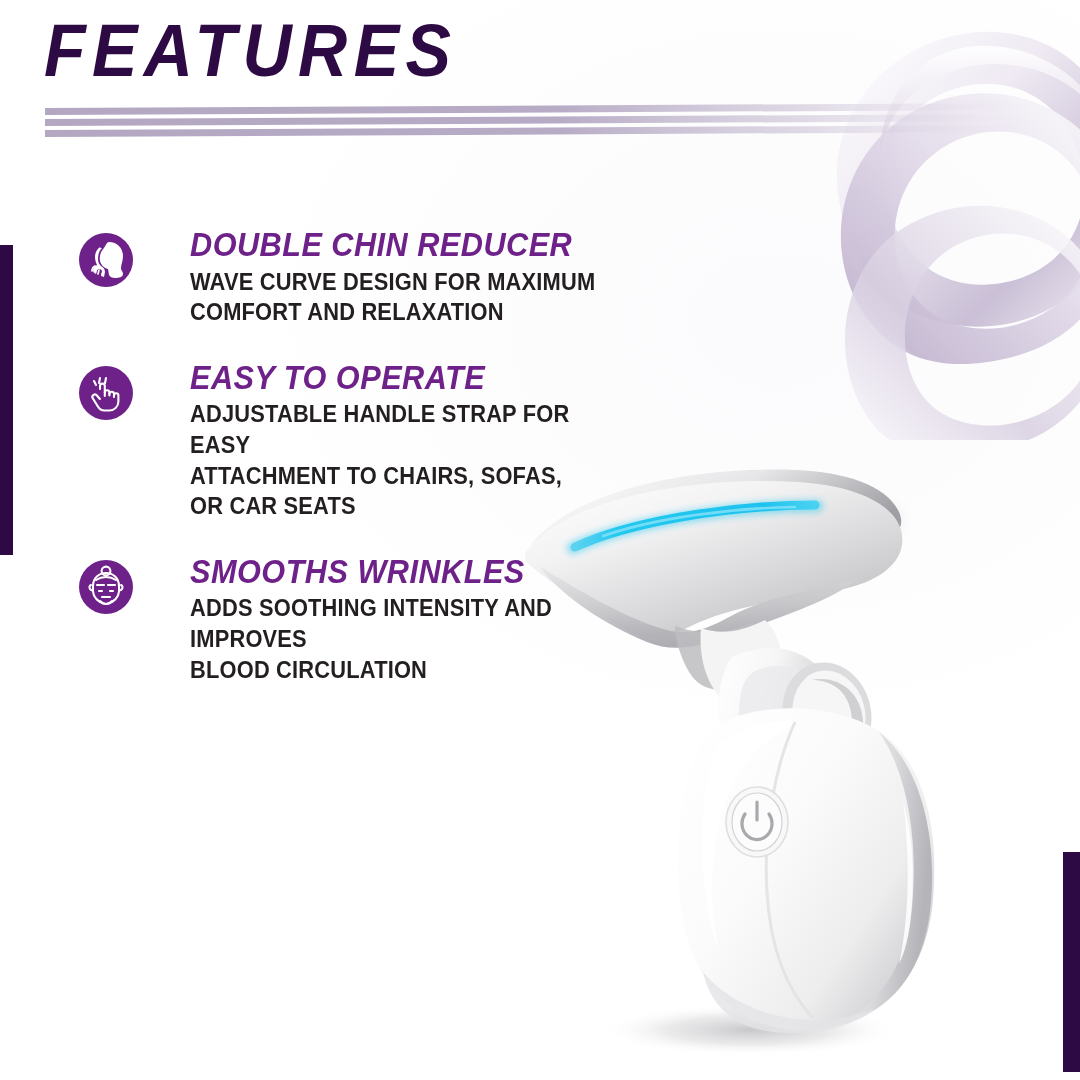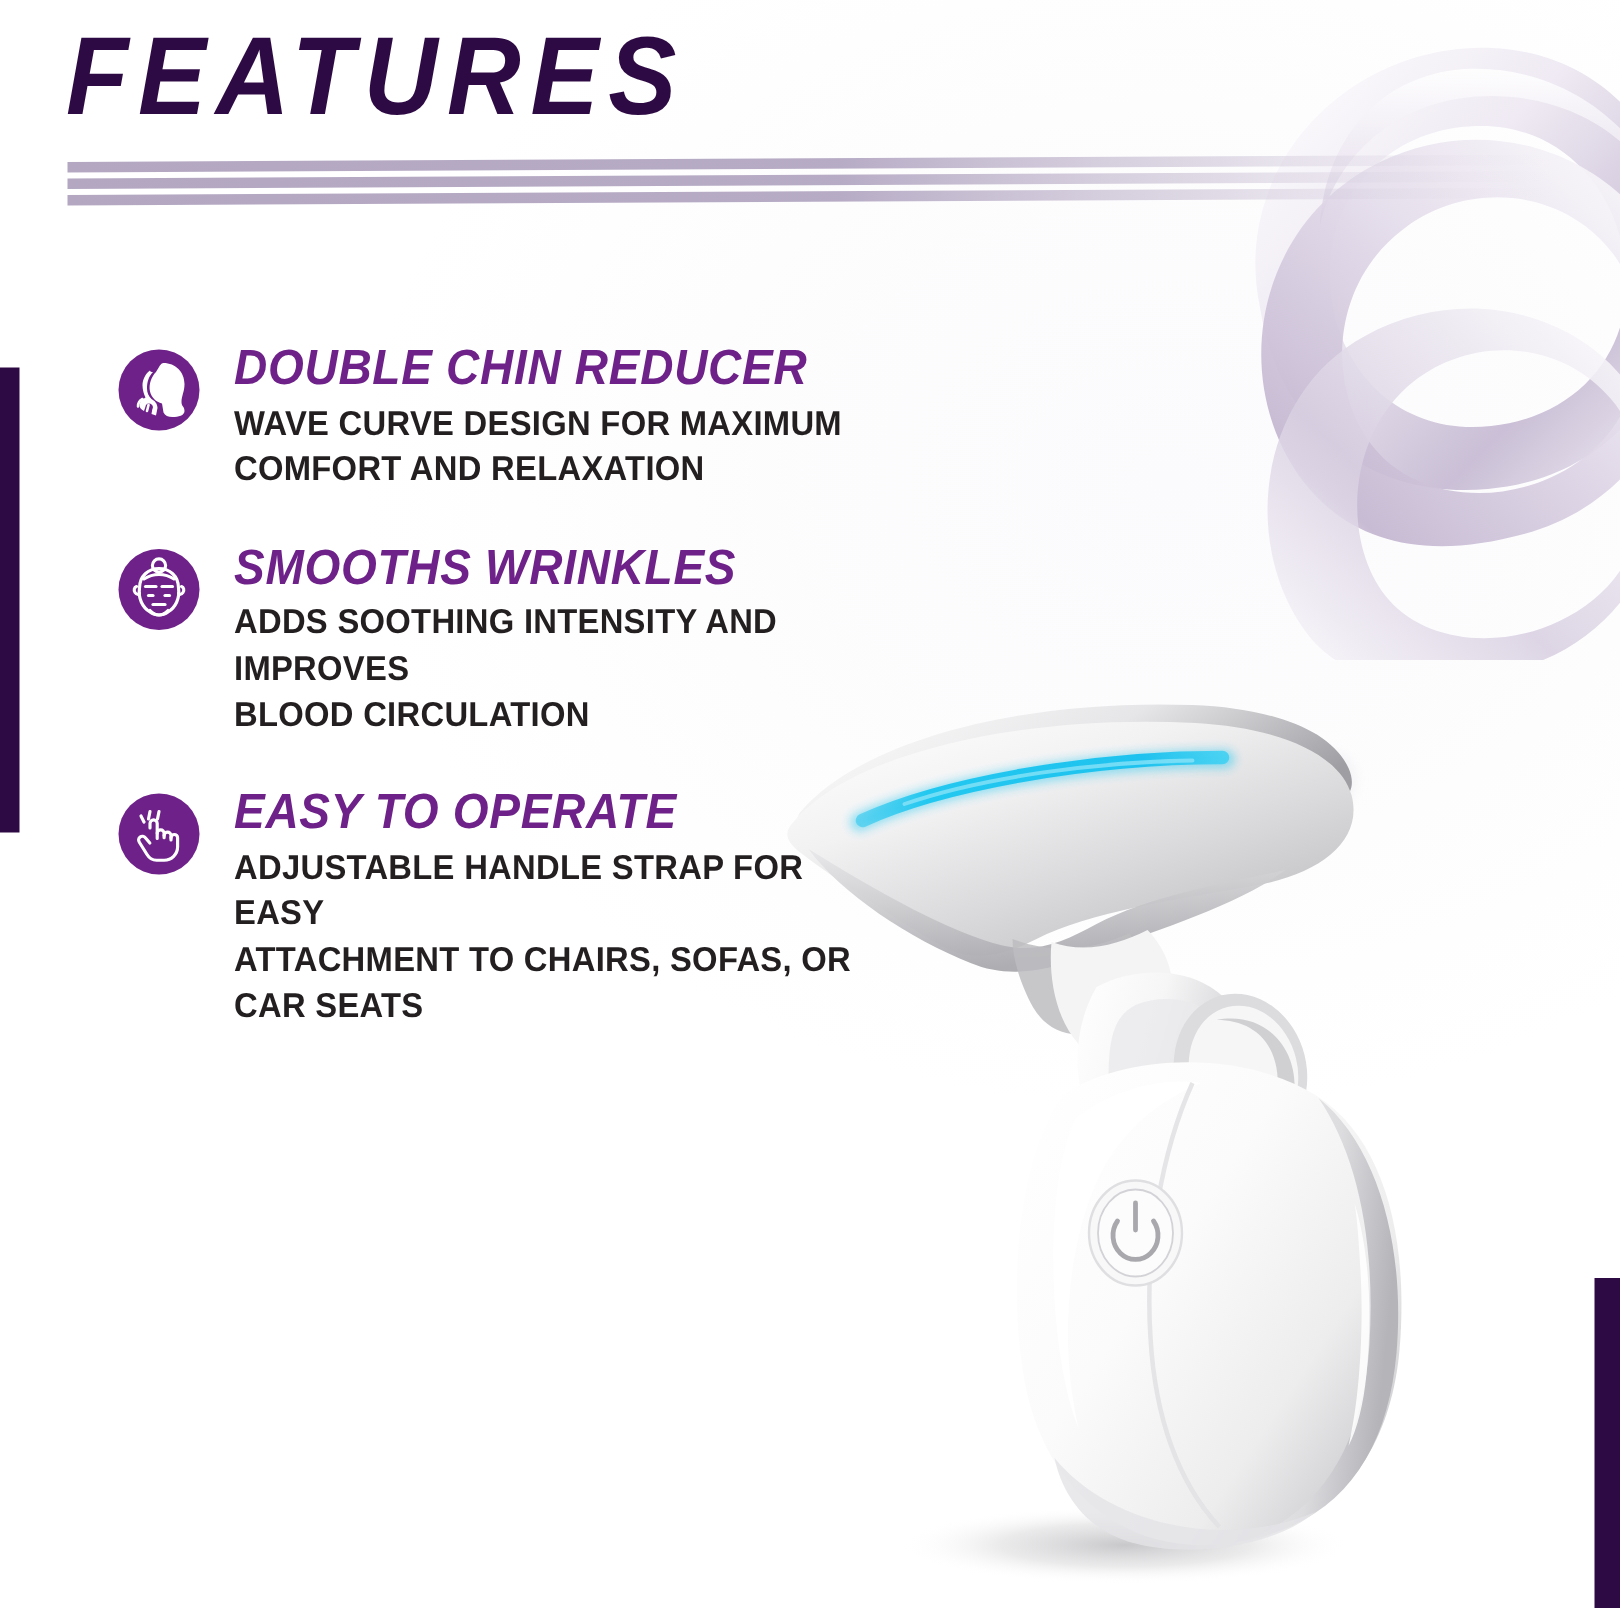--- a/index.html
+++ b/index.html
@@ -97,21 +97,21 @@
   }
   .feature-icon {
     position: absolute;
     left: 78px;
     top: 6px;
     width: 56px;
     height: 56px;
     flex: 0 0 56px;
   }
   .feature-text {
-    margin-left: 78px;
+    margin-left: 112px;
     padding-top: 2px;
   }
   .feature-heading {
     font-family: "Liberation Sans Narrow", "Liberation Sans", sans-serif;
     font-size: 33px;
     font-weight: bold;
     font-style: italic;
     color: #6E2189;
     letter-spacing: 0.5px;
     line-height: 1.05;
@@ -343,20 +343,40 @@
         <g fill="none" stroke="#ffffff" stroke-width="1.7" stroke-linecap="round">
           <path d="M17 34c-2 1-3 3-3 5"></path>
           <path d="M21 38l-1 4"></path>
           <path d="M25 39l-1 4"></path>
         </g>
       </svg>
       <div class="feature-text">
         <div class="feature-heading">DOUBLE CHIN REDUCER</div>
         <div class="feature-body">WAVE CURVE DESIGN FOR MAXIMUM
 COMFORT AND RELAXATION</div>
+      </div>
+    </div>
+
+    <div class="feature-row">
+      <svg class="feature-icon" viewBox="0 0 56 56">
+        <circle cx="28" cy="28" r="27" fill="#6E2189"></circle>
+        <g fill="none" stroke="#ffffff" stroke-width="2.1" stroke-linecap="round" stroke-linejoin="round">
+          <path d="M22 13l-1 5"></path>
+          <path d="M16 16l2 4"></path>
+          <path d="M28 13l-1 5"></path>
+          <path d="M22 24v-3a2.4 2.4 0 0 1 4.8 0v10"></path>
+          <path d="M26.8 27.5a2.3 2.3 0 0 1 4.6 0v3"></path>
+          <path d="M31.4 29a2.3 2.3 0 0 1 4.6 0v3"></path>
+          <path d="M36 30.5a2.2 2.2 0 0 1 4.4 0v6c0 5-4 9-9 9h-5c-3 0-5-1.5-6.5-4l-5-8a2.5 2.5 0 0 1 4-3l3 3.5"></path>
+        </g>
+      </svg>
+      <div class="feature-text">
+        <div class="feature-heading">EASY TO OPERATE</div>
+        <div class="feature-body">ADJUSTABLE HANDLE STRAP FOR EASY
+ATTACHMENT TO CHAIRS, SOFAS, OR CAR SEATS</div>
       </div>
     </div>
 
     <div class="feature-row">
       <svg class="feature-icon" viewBox="0 0 56 56">
         <circle cx="28" cy="28" r="27" fill="#6E2189"></circle>
         <g fill="none" stroke="#ffffff" stroke-width="2.1" stroke-linecap="round" stroke-linejoin="round">
           <circle cx="28" cy="12" r="4.4"></circle>
           <path d="M15 27c0-8 6-13 13-13s13 5 13 13"></path>
           <path d="M15 27c-1 7 2 13 7 16 2 1.5 4 2 6 2s4-.5 6-2c5-3 8-9 7-16"></path>
@@ -371,35 +391,15 @@
           <path d="M18 21c3-2 6-3 10-3s7 1 10 3"></path>
         </g>
       </svg>
       <div class="feature-text">
         <div class="feature-heading">SMOOTHS WRINKLES</div>
         <div class="feature-body">ADDS SOOTHING INTENSITY AND IMPROVES
 BLOOD CIRCULATION</div>
       </div>
     </div>
 
-    <div class="feature-row">
-      <svg class="feature-icon" viewBox="0 0 56 56">
-        <circle cx="28" cy="28" r="27" fill="#6E2189"></circle>
-        <g fill="none" stroke="#ffffff" stroke-width="2.1" stroke-linecap="round" stroke-linejoin="round">
-          <path d="M22 13l-1 5"></path>
-          <path d="M16 16l2 4"></path>
-          <path d="M28 13l-1 5"></path>
-          <path d="M22 24v-3a2.4 2.4 0 0 1 4.8 0v10"></path>
-          <path d="M26.8 27.5a2.3 2.3 0 0 1 4.6 0v3"></path>
-          <path d="M31.4 29a2.3 2.3 0 0 1 4.6 0v3"></path>
-          <path d="M36 30.5a2.2 2.2 0 0 1 4.4 0v6c0 5-4 9-9 9h-5c-3 0-5-1.5-6.5-4l-5-8a2.5 2.5 0 0 1 4-3l3 3.5"></path>
-        </g>
-      </svg>
-      <div class="feature-text">
-        <div class="feature-heading">EASY TO OPERATE</div>
-        <div class="feature-body">ADJUSTABLE HANDLE STRAP FOR EASY
-ATTACHMENT TO CHAIRS, SOFAS, OR CAR SEATS</div>
-      </div>
-    </div>
-
 
   </div>
 </div>
 
 </body></html>

